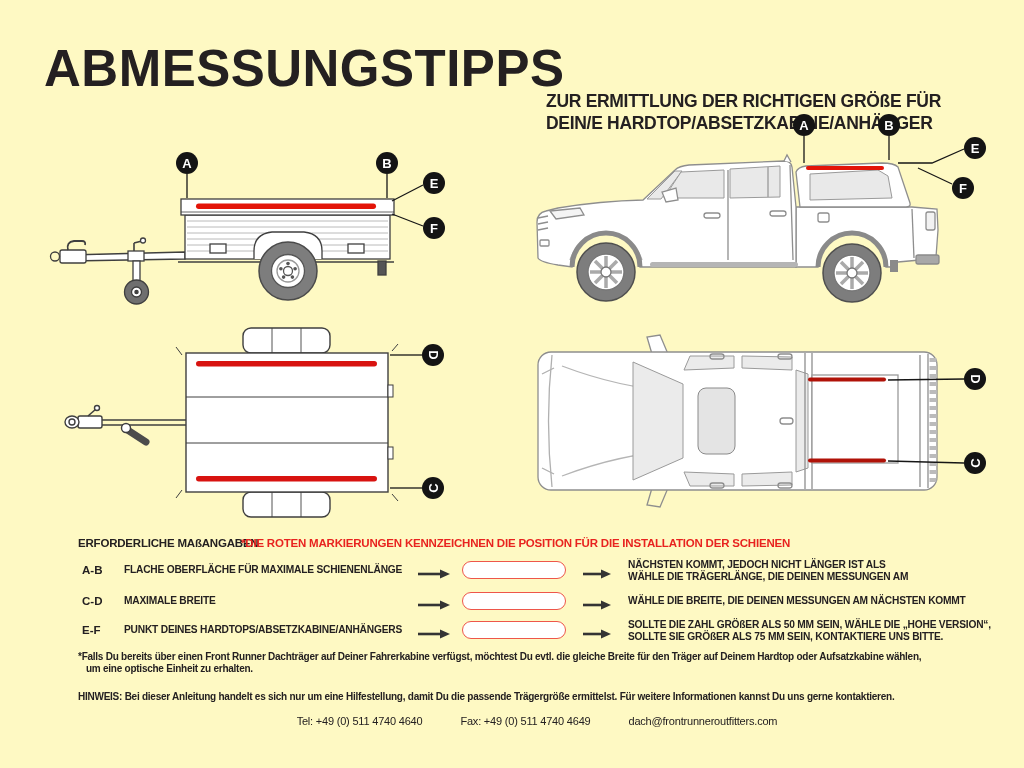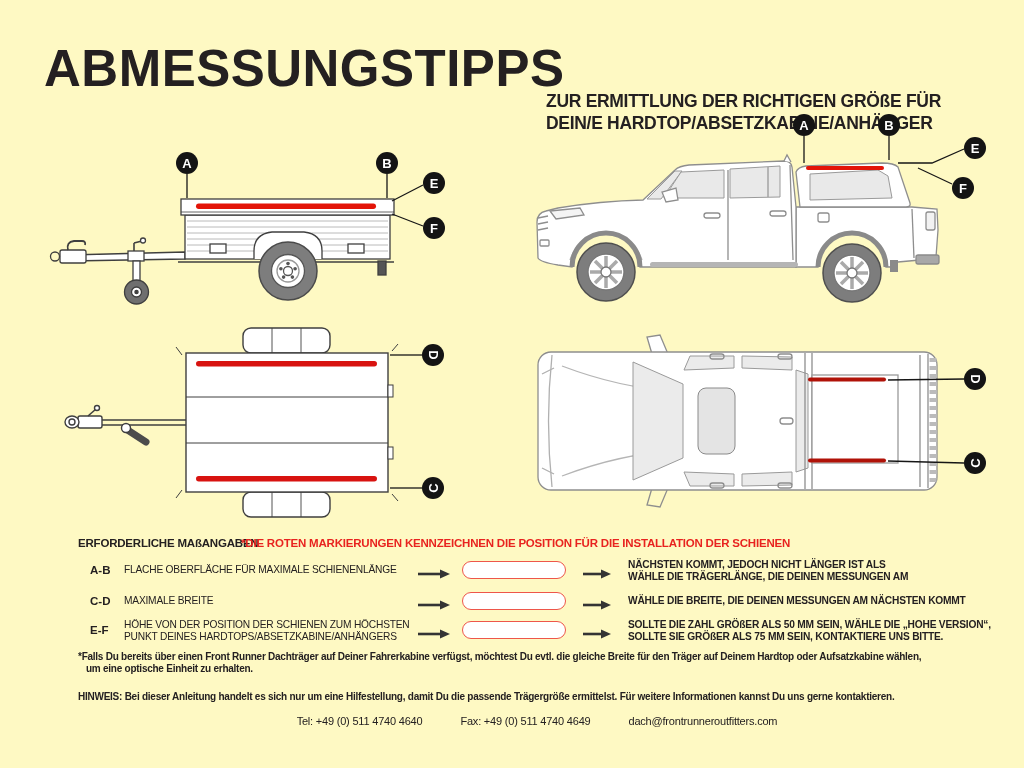--- a/index.html
+++ b/index.html
@@ -8,22 +8,22 @@
   .abs{position:absolute;}
   .nowrap{white-space:nowrap;}
   
   .title{left:44px;top:43px;font-size:51px;font-weight:bold;letter-spacing:.5px;line-height:1;}
   .subtitle{left:546px;top:49px;font-size:17.5px;font-weight:bold;letter-spacing:-.3px;line-height:21.5px;margin-top:42px;}
   
   .sec-head{left:78px;top:537px;font-size:11.5px;font-weight:bold;letter-spacing:-.2px;}
   .sec-note{left:241px;top:537px;font-size:11.5px;font-weight:bold;letter-spacing:-.2px;color:#e8231f;}
   .mrow{left:78px;width:900px;}
   .mrow>div{position:absolute;top:50%;transform:translateY(-50%);}
-  .mkey{left:12px;font-size:11.5px;font-weight:bold;}
-  .mdesc{left:46px;width:292px;font-size:10.2px;font-weight:normal;line-height:11.5px;letter-spacing:-.2px;}
+  .mkey{left:4px;font-size:11.5px;font-weight:bold;}
+  .mdesc{left:46px;width:292px;font-size:10.2px;font-weight:bold;line-height:11.5px;letter-spacing:-.2px;}
   .a1{left:340px;height:10px;}
   .pillc{left:384px;}
   .pill{width:104px;height:18px;border:1.6px solid #ee564a;border-radius:10px;background:#fff;box-sizing:border-box;}
   .a2{left:505px;height:10px;}
   .mres{left:550px;width:390px;font-size:10.2px;font-weight:bold;line-height:11.5px;letter-spacing:-.2px;}
   .row1{top:556px;height:28px;} .row2{top:587px;height:28px;} .row3{top:614px;height:32px;}
   
   .fn1{left:78px;top:651px;font-size:10px;font-weight:bold;letter-spacing:-.25px;text-align:center;}
   .fn2{left:86px;top:663px;font-size:10px;font-weight:bold;letter-spacing:-.25px;}
   .hinweis{left:78px;top:691px;font-size:10px;font-weight:bold;letter-spacing:-.25px;}
@@ -362,21 +362,20 @@
         </svg>
     </div>
     <div class="mres">
       <div class="nowrap">WÄHLE DIE BREITE, DIE DEINEN MESSUNGEN AM NÄCHSTEN KOMMT</div>
     </div>
   </div>
 
   <div class="abs mrow row3">
     <div class="mkey nowrap">E-F</div>
     <div class="mdesc">
-      <div class="nowrap">HÖHE VON DER POSITION DER SCHIENEN ZUM HÖCHSTEN</div>
       <div class="nowrap">PUNKT DEINES HARDTOPS/ABSETZKABINE/ANHÄNGERS</div>
     </div>
     <div class="a1">
       <svg width="32" height="10" viewBox="0 0 32 10">
           <line x1="0" y1="5" x2="23" y2="5" stroke="#343434" stroke-width="2.6"></line>
           <polygon points="22,0.5 32,5 22,9.5" fill="#343434"></polygon>
         </svg>
     </div>
     <div class="pillc">
         <div class="pill"></div>

